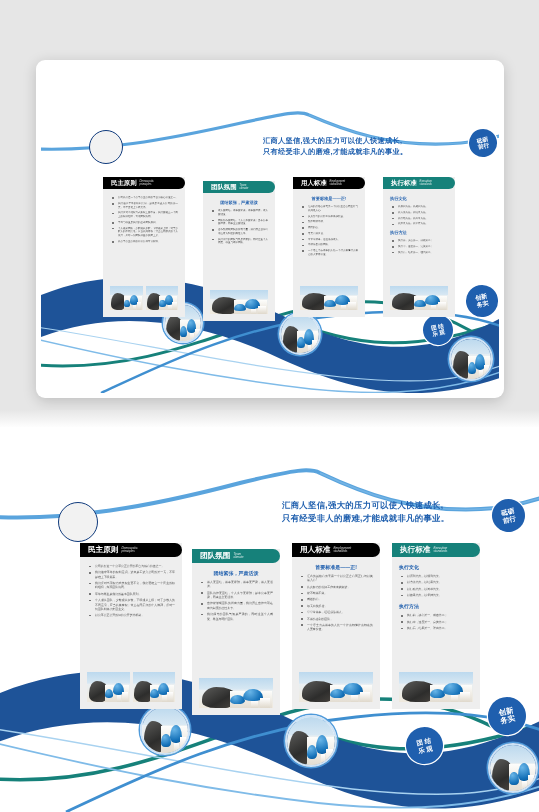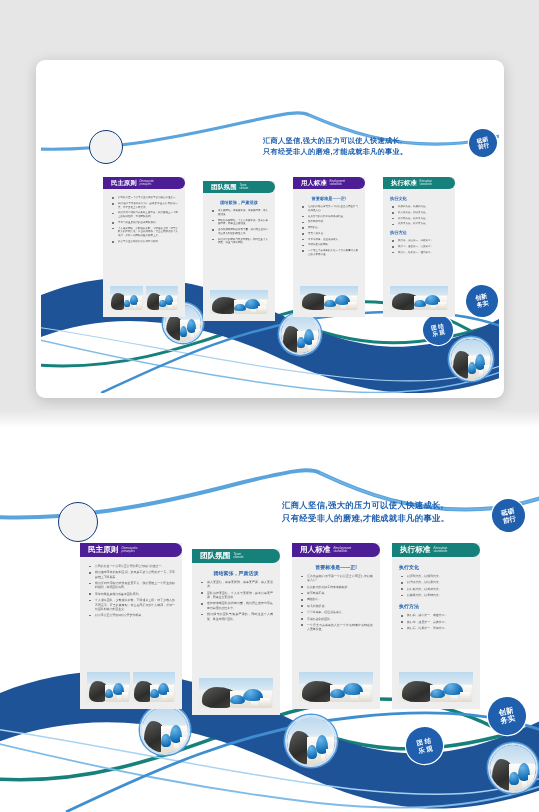--- a/index.html
+++ b/index.html
@@ -64,21 +64,21 @@
     background: #eeeeee;
     display: flex; flex-direction: column;
   }
   .card-head {
     position: relative;
     display: flex; align-items: center;
     gap: 3px;
     padding: 0 10px 0 8px;
     color: #ffffff;
     border-radius: 0 8px 8px 0;
-    background: #4c1d95;
+    background: #000000;
     overflow: hidden;
     flex: none;
   }
   .card-head.teal { background: #16817a; }
   .card-head .zh { font-weight: bold; white-space: nowrap; }
   .card-head .en {
     opacity: .85; line-height: 1.0;
     display: flex; flex-direction: column;
     font-weight: normal;
   }

